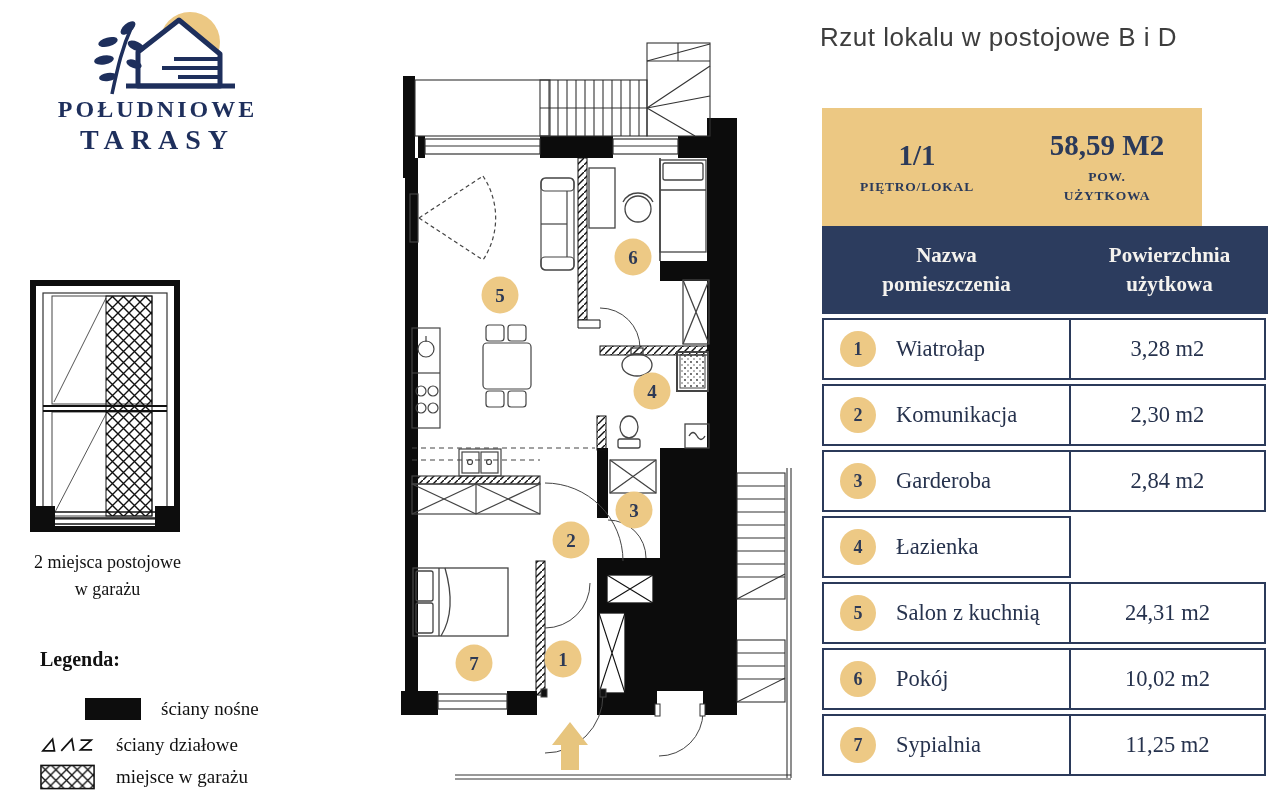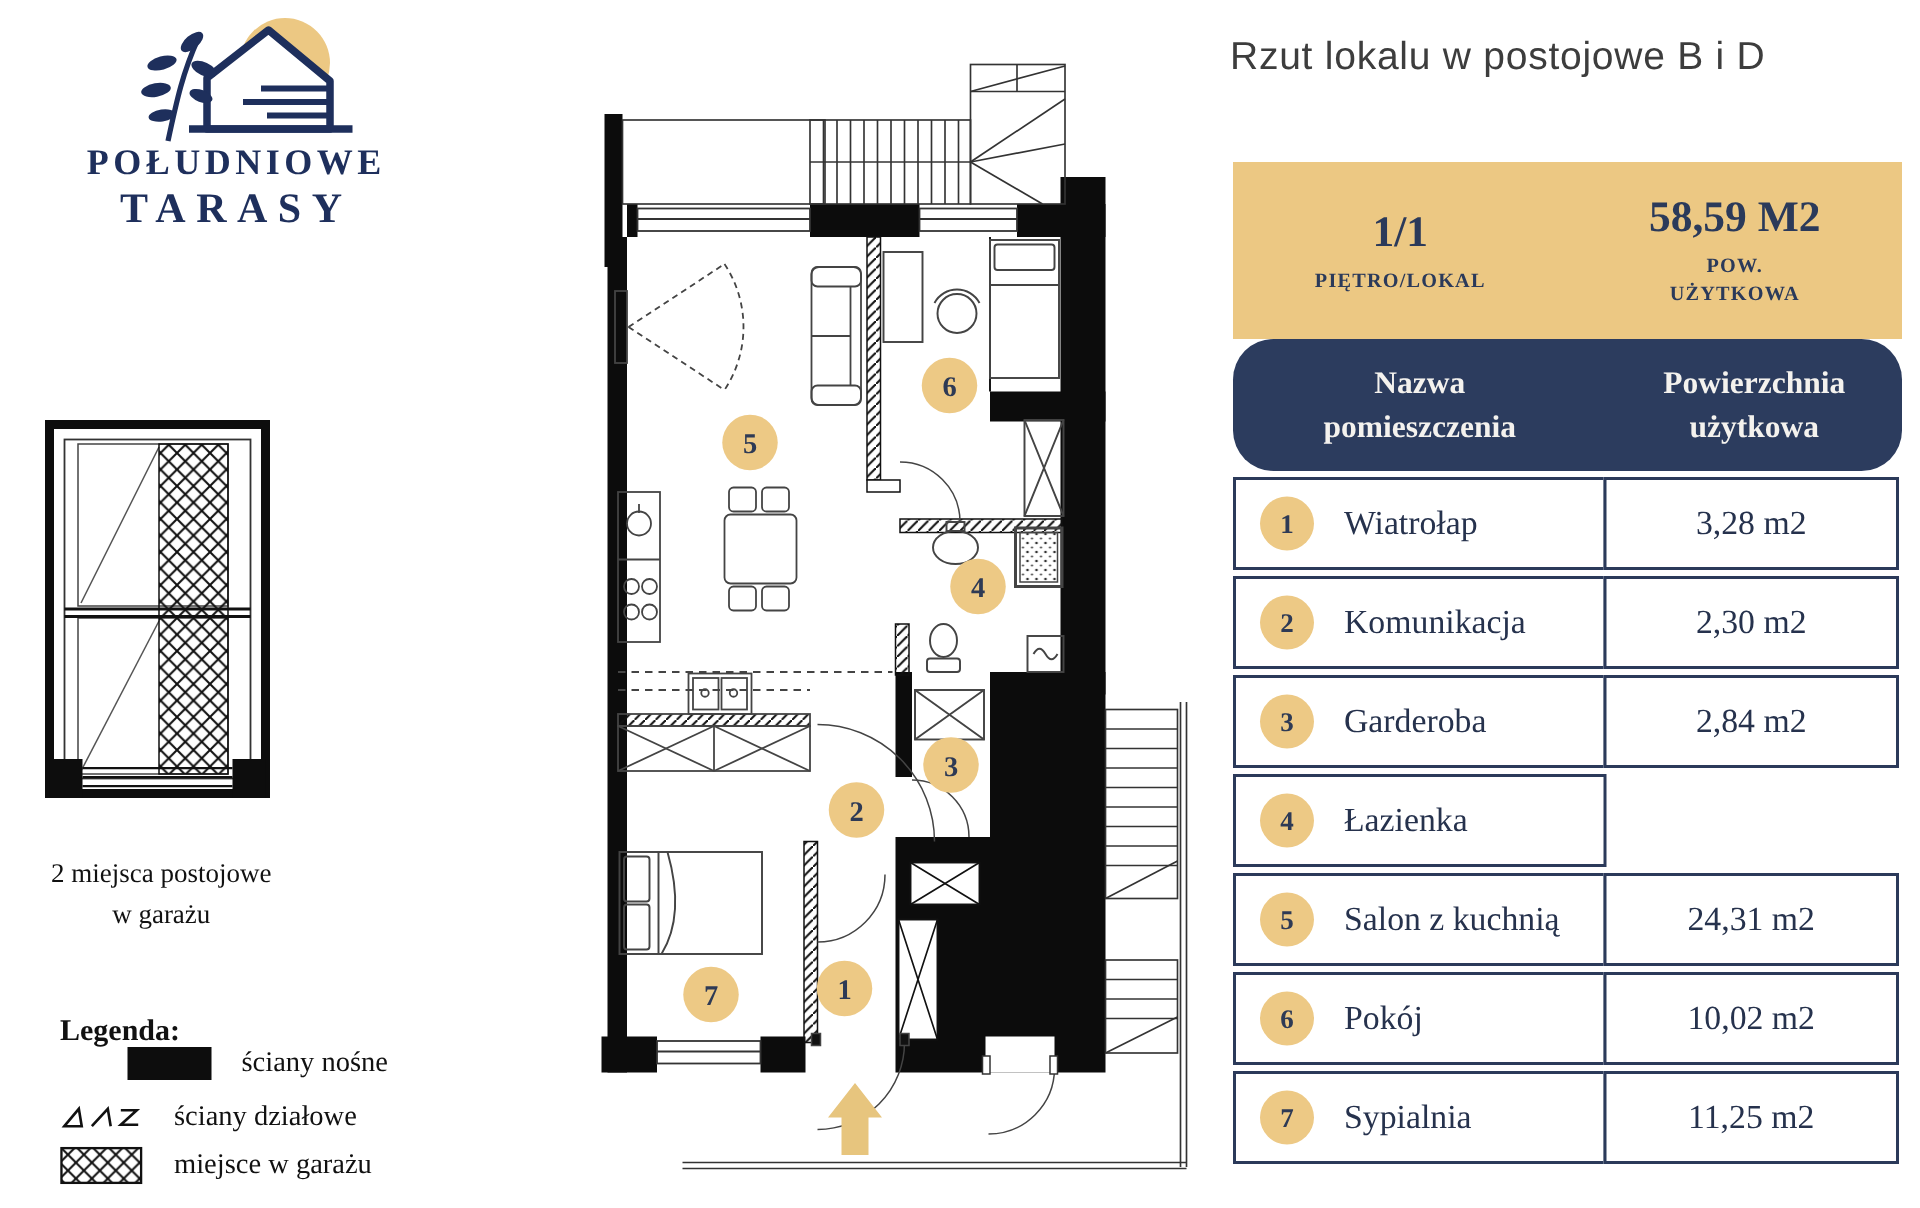--- a/index.html
+++ b/index.html
@@ -9,49 +9,49 @@
   }
   
   .logo{position:absolute;left:25px;top:4px;width:265px;text-align:center;}
   .logo svg{display:block;margin:0 auto;}
   .logo-line1{font-size:24px;font-weight:bold;color:#1e2f5c;letter-spacing:3px;line-height:1.15;}
   .logo-line2{font-size:28px;font-weight:bold;color:#1e2f5c;letter-spacing:7px;line-height:1.15;}
   
   .garage{position:absolute;left:30px;top:280px;}
   .garage-caption{
     position:absolute;left:30px;top:549px;width:155px;text-align:center;
-    font-size:18px;color:#111;line-height:1.5;margin-top:20px;
+    font-size:18px;color:#111;line-height:1.5;
   }
   
-  .legend-title{position:absolute;left:40px;top:676px;font-size:20px;font-weight:bold;color:#111;}
+  .legend-title{position:absolute;left:40px;top:648px;font-size:20px;font-weight:bold;color:#111;}
   .legend-item{position:absolute;left:40px;display:flex;align-items:center;gap:20px;}
   .legend-item .swatch{width:56px;display:flex;align-items:center;justify-content:flex-start;}
   .legend-item .lbl{font-size:19px;color:#111;white-space:nowrap;}
   .li-1{top:698px;padding-left:45px;}
   .li-2{top:734px;}
   .li-3{top:764px;}
   .swatch-solid{width:56px;height:22px;background:#0d0d0d;}
   
   .plan{position:absolute;left:395px;top:18px;}
   
   .page-title{
     position:absolute;left:820px;top:22px;width:440px;
     font-family:"Liberation Sans",sans-serif;font-size:26px;font-weight:500;
     color:#3d3d3d;letter-spacing:.5px;
   }
   .summary{
-    position:absolute;left:822px;top:108px;width:446px;height:118px;
+    position:absolute;left:822px;top:108px;width:380px;height:118px;
     background:#ecc883;display:flex;color:#2b3a5a;
   }
   .summary .cell{flex:1;display:flex;flex-direction:column;align-items:center;justify-content:center;}
   .summary .big{font-size:29px;font-weight:bold;line-height:1.2;}
   .summary .small{font-size:13.5px;font-weight:bold;letter-spacing:.8px;text-align:center;margin-top:4px;max-width:120px;line-height:1.45;}
   .thead{
     position:absolute;left:822px;top:226px;width:446px;height:88px;
-    background:#2c3c5e;display:flex;color:#f4f2ee;border-radius:27px;
+    background:#2c3c5e;display:flex;color:#f4f2ee;
   }
   .thead .cell{display:flex;align-items:center;justify-content:center;text-align:center;
     font-size:21px;font-weight:bold;line-height:1.4;}
   .thead .c-name{width:249px;}
   .thead .c-area{width:197px;}
   .thead .c-name span{max-width:170px;}
   .thead .c-area span{max-width:150px;}
   .rows{position:absolute;left:822px;top:318px;width:446px;}
   .trow{display:flex;margin-bottom:4px;height:62px;}
   .trow .cell{border:2px solid #2b3a5a;background:#fff;display:flex;align-items:center;box-sizing:border-box;}

